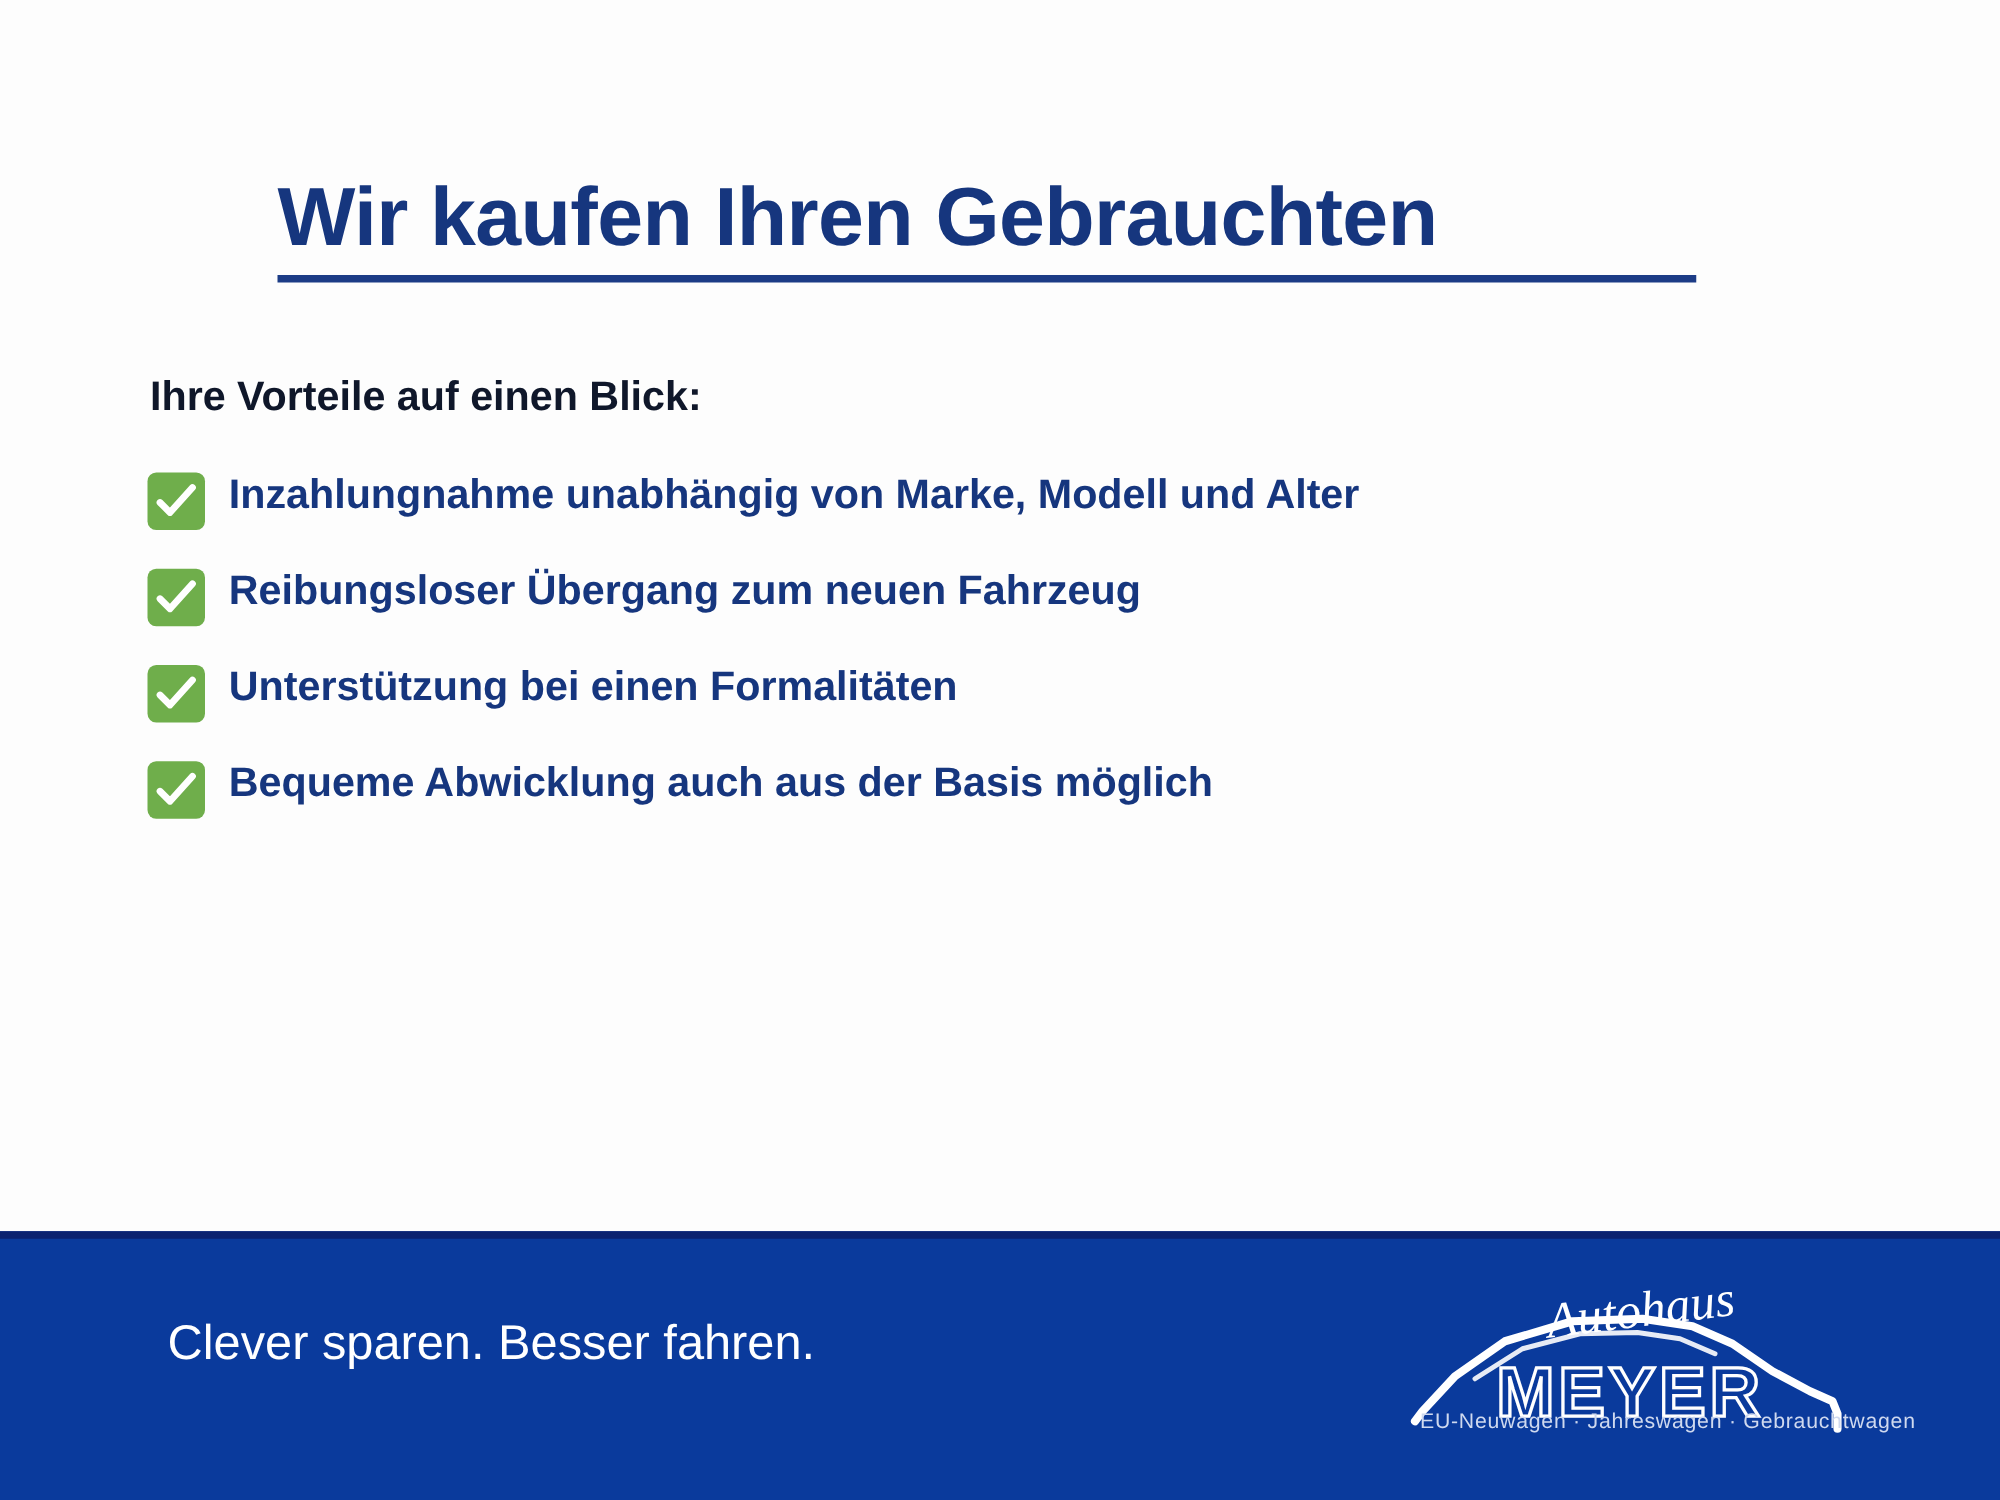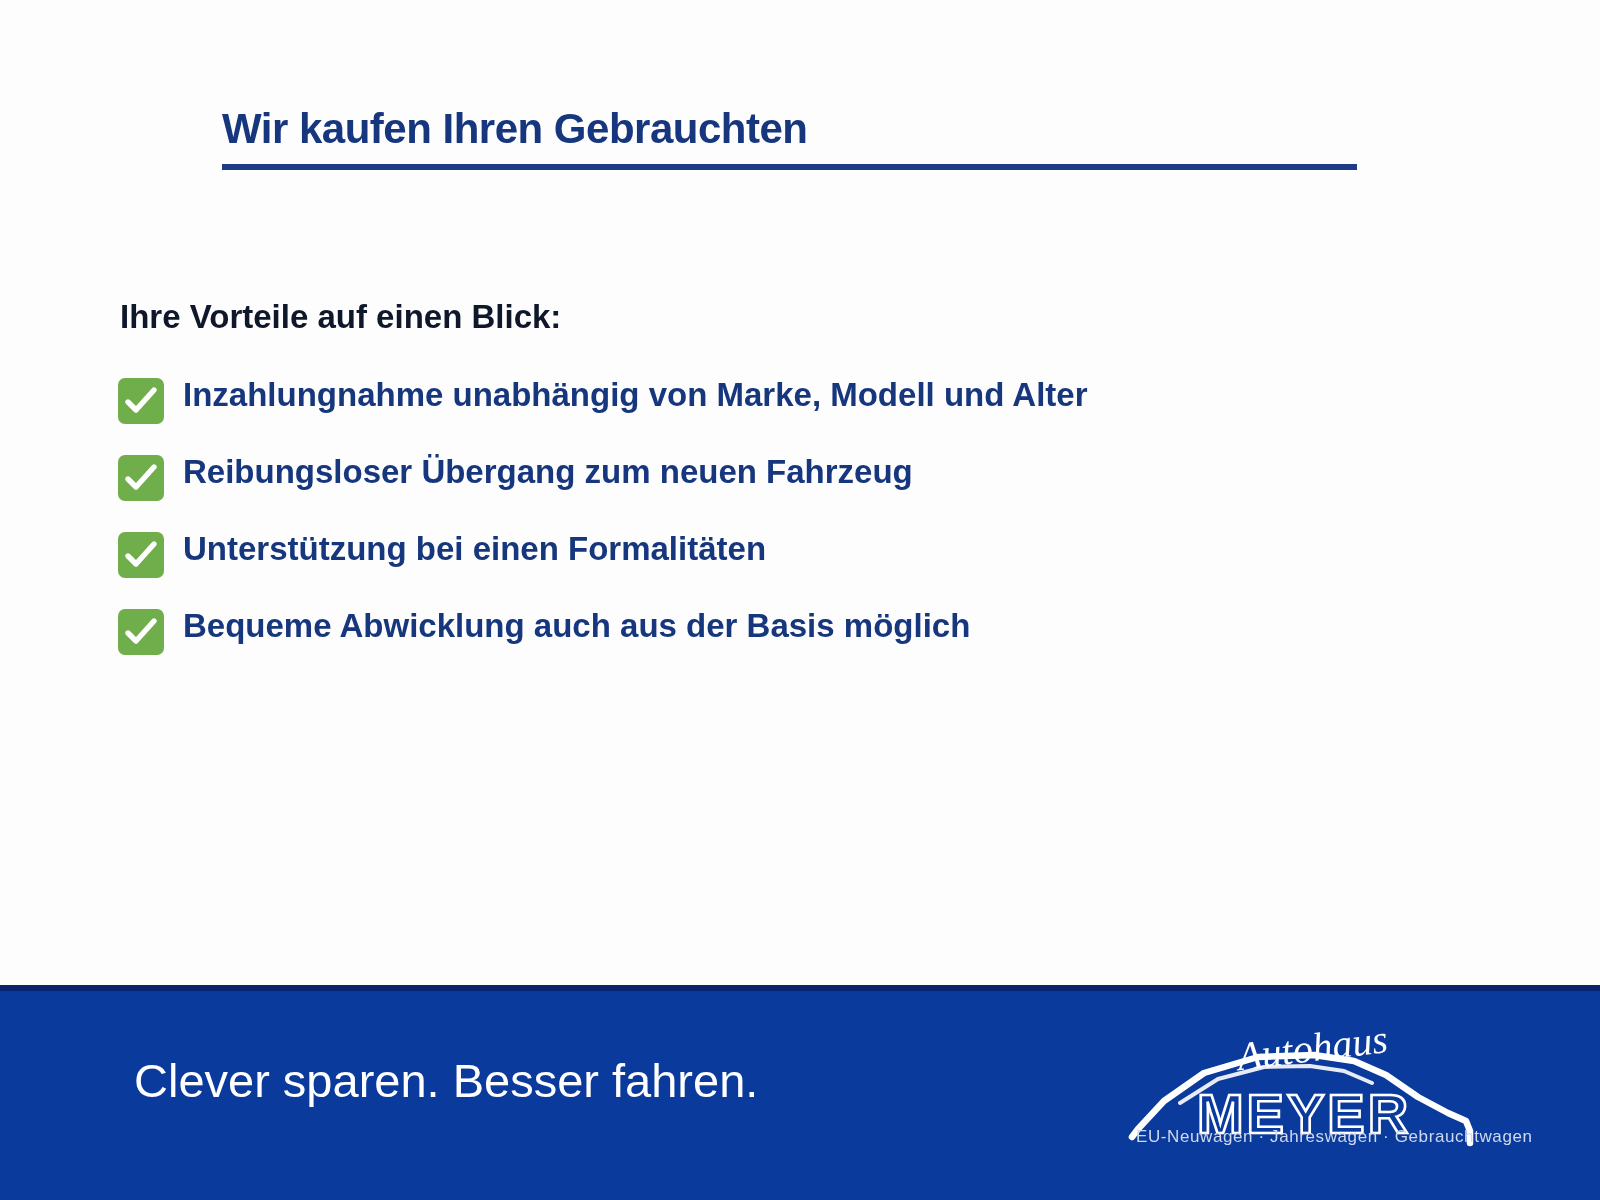--- a/index.html
+++ b/index.html
@@ -25,26 +25,27 @@
   }
 
   
   .headline-block {
     position: absolute;
     left: 222px;
     top: 108px;
     width: 1140px;
   }
   .headline {
-    font-size: 42px;
+    font-size: 66px;
     font-weight: bold;
     color: #16367e;
     letter-spacing: -0.5px;
     line-height: 1.0;
     white-space: nowrap;
+    margin-top: 32px;
   }
   .headline-rule {
     margin-top: 14px;
     height: 6px;
     width: 1135px;
     background: #1c3c86;
   }
 
   
   .subtitle {
@@ -107,21 +108,21 @@
     height: 215px;
     background: #0a3a9c;
     border-top: 6px solid #0b2270;
     box-sizing: border-box;
     overflow: hidden;
   }
   .slogan {
     position: absolute;
     left: 134px;
     top: 62px;
-    font-size: 47px;
+    font-size: 39px;
     color: #ffffff;
     font-weight: normal;
     white-space: nowrap;
     letter-spacing: 0px;
   }
 
   
   .logo {
     position: absolute;
     left: 1118px;

